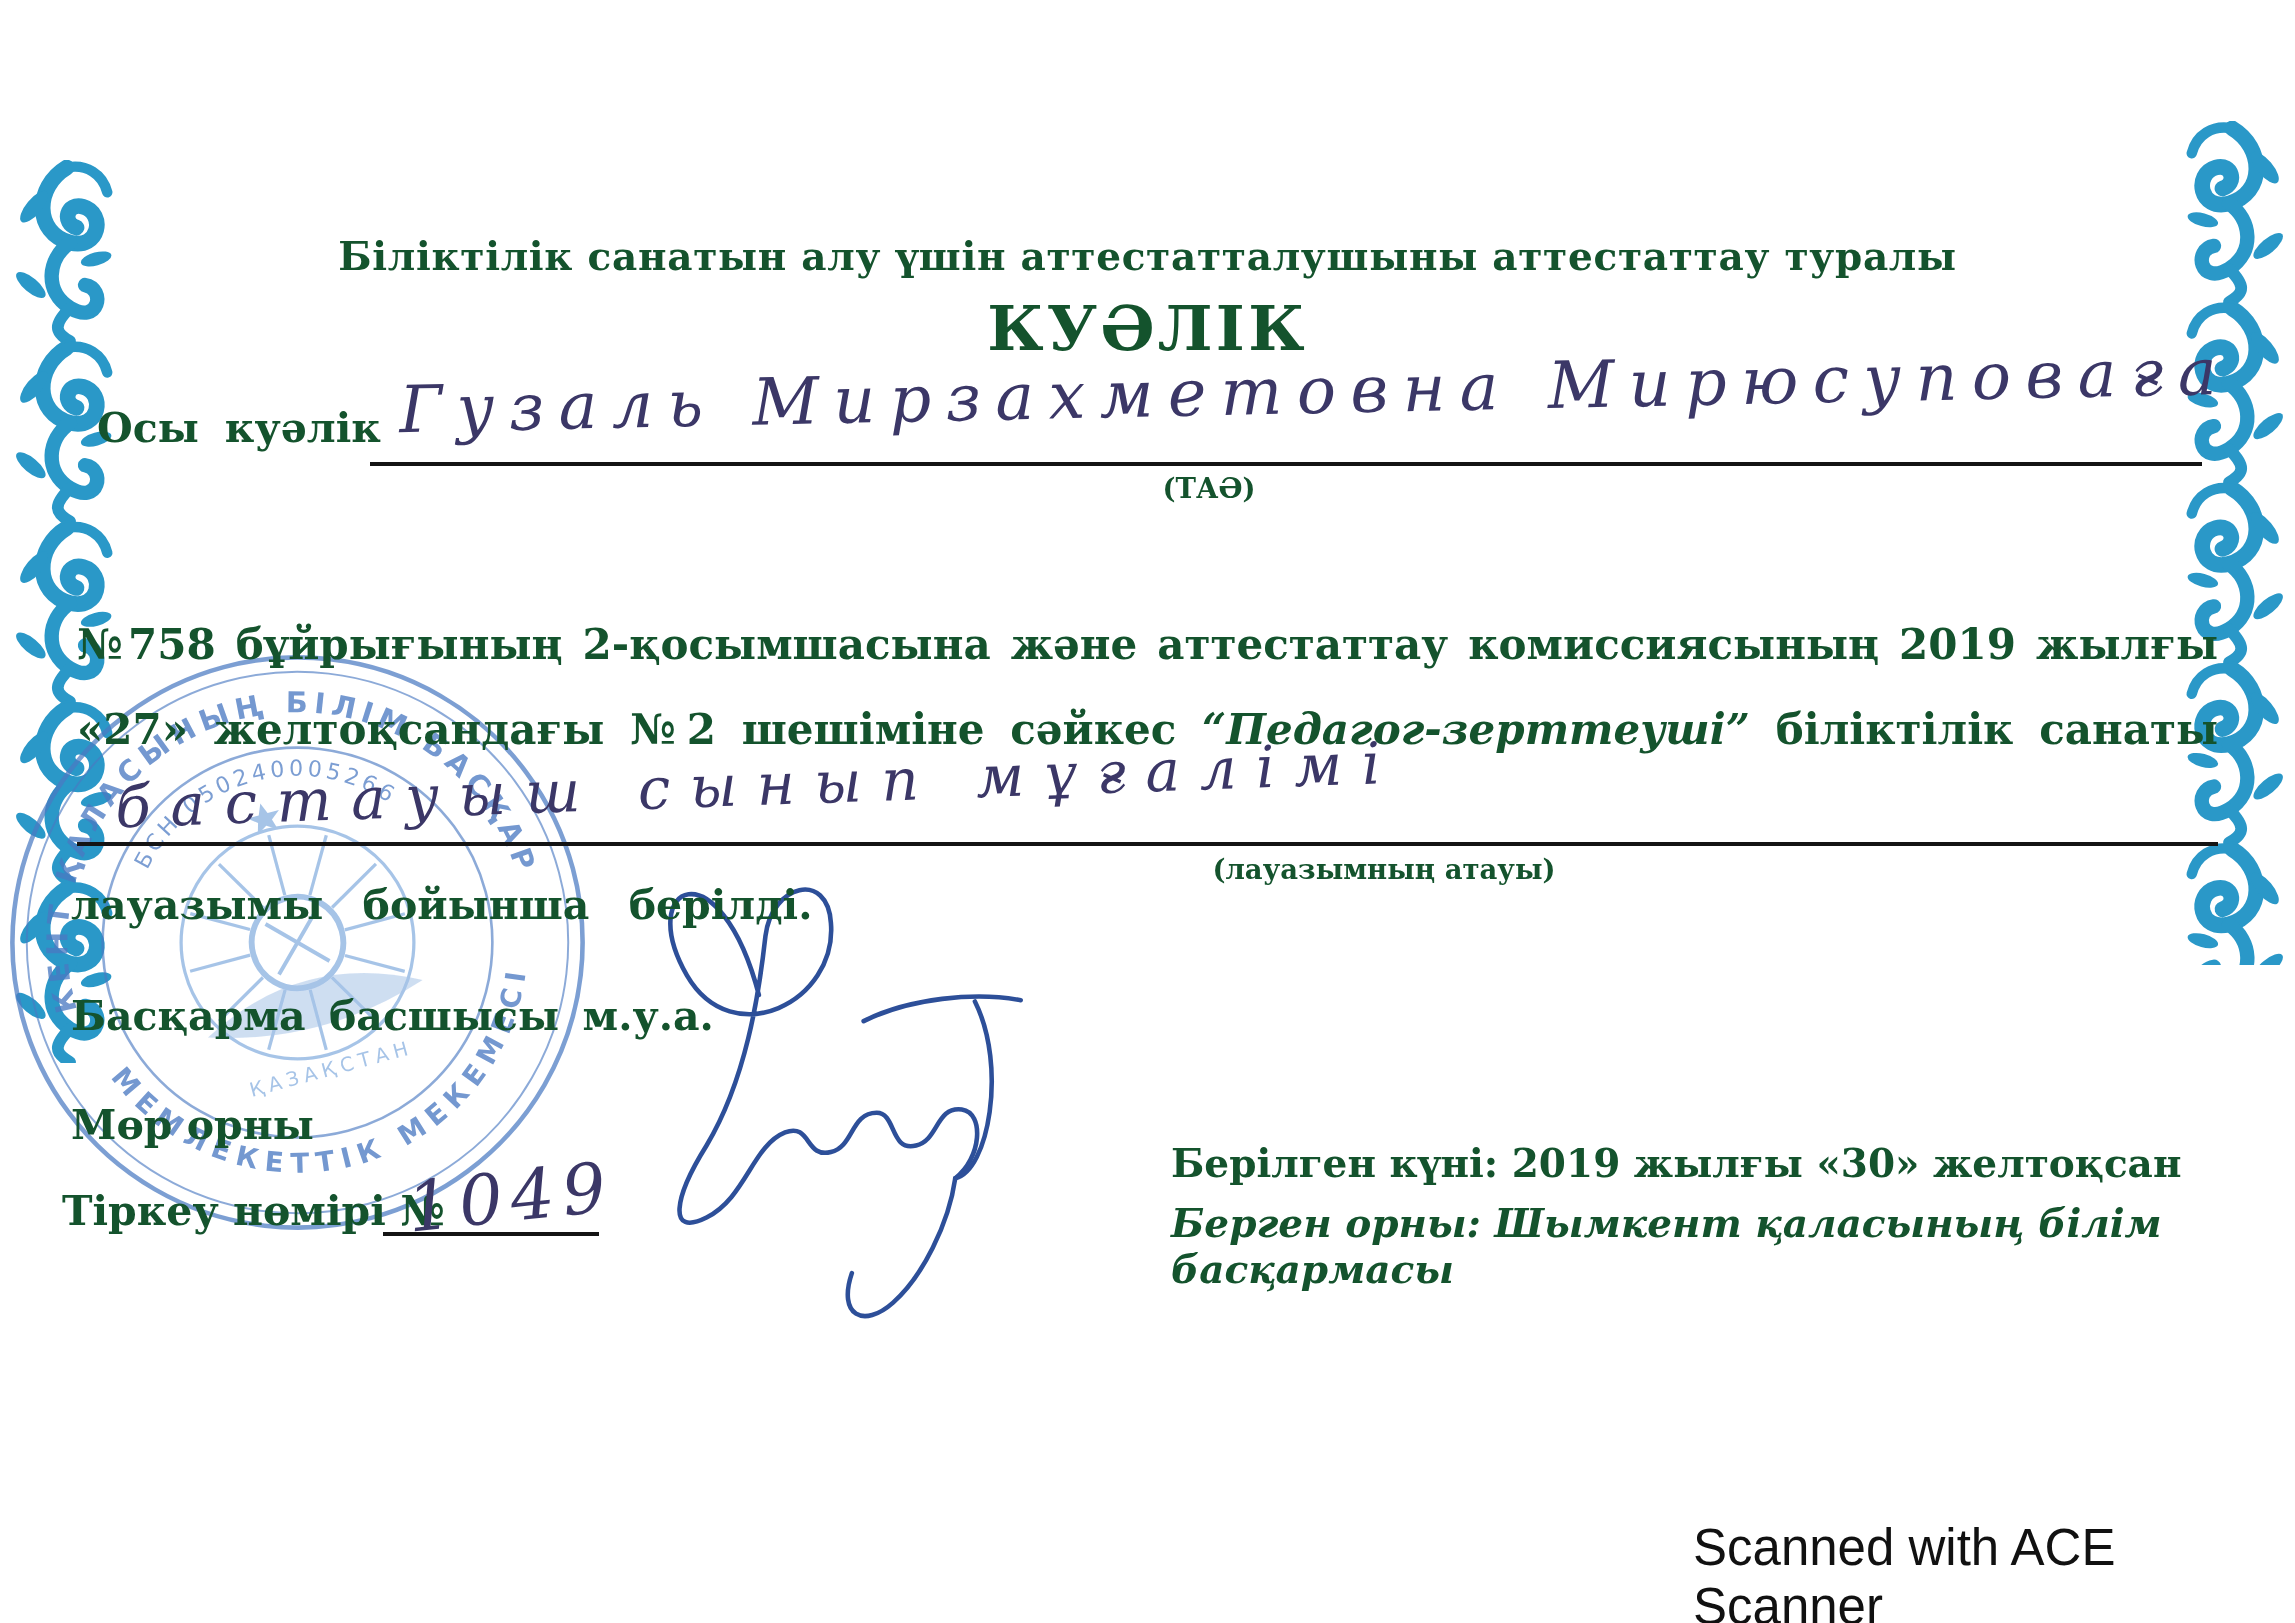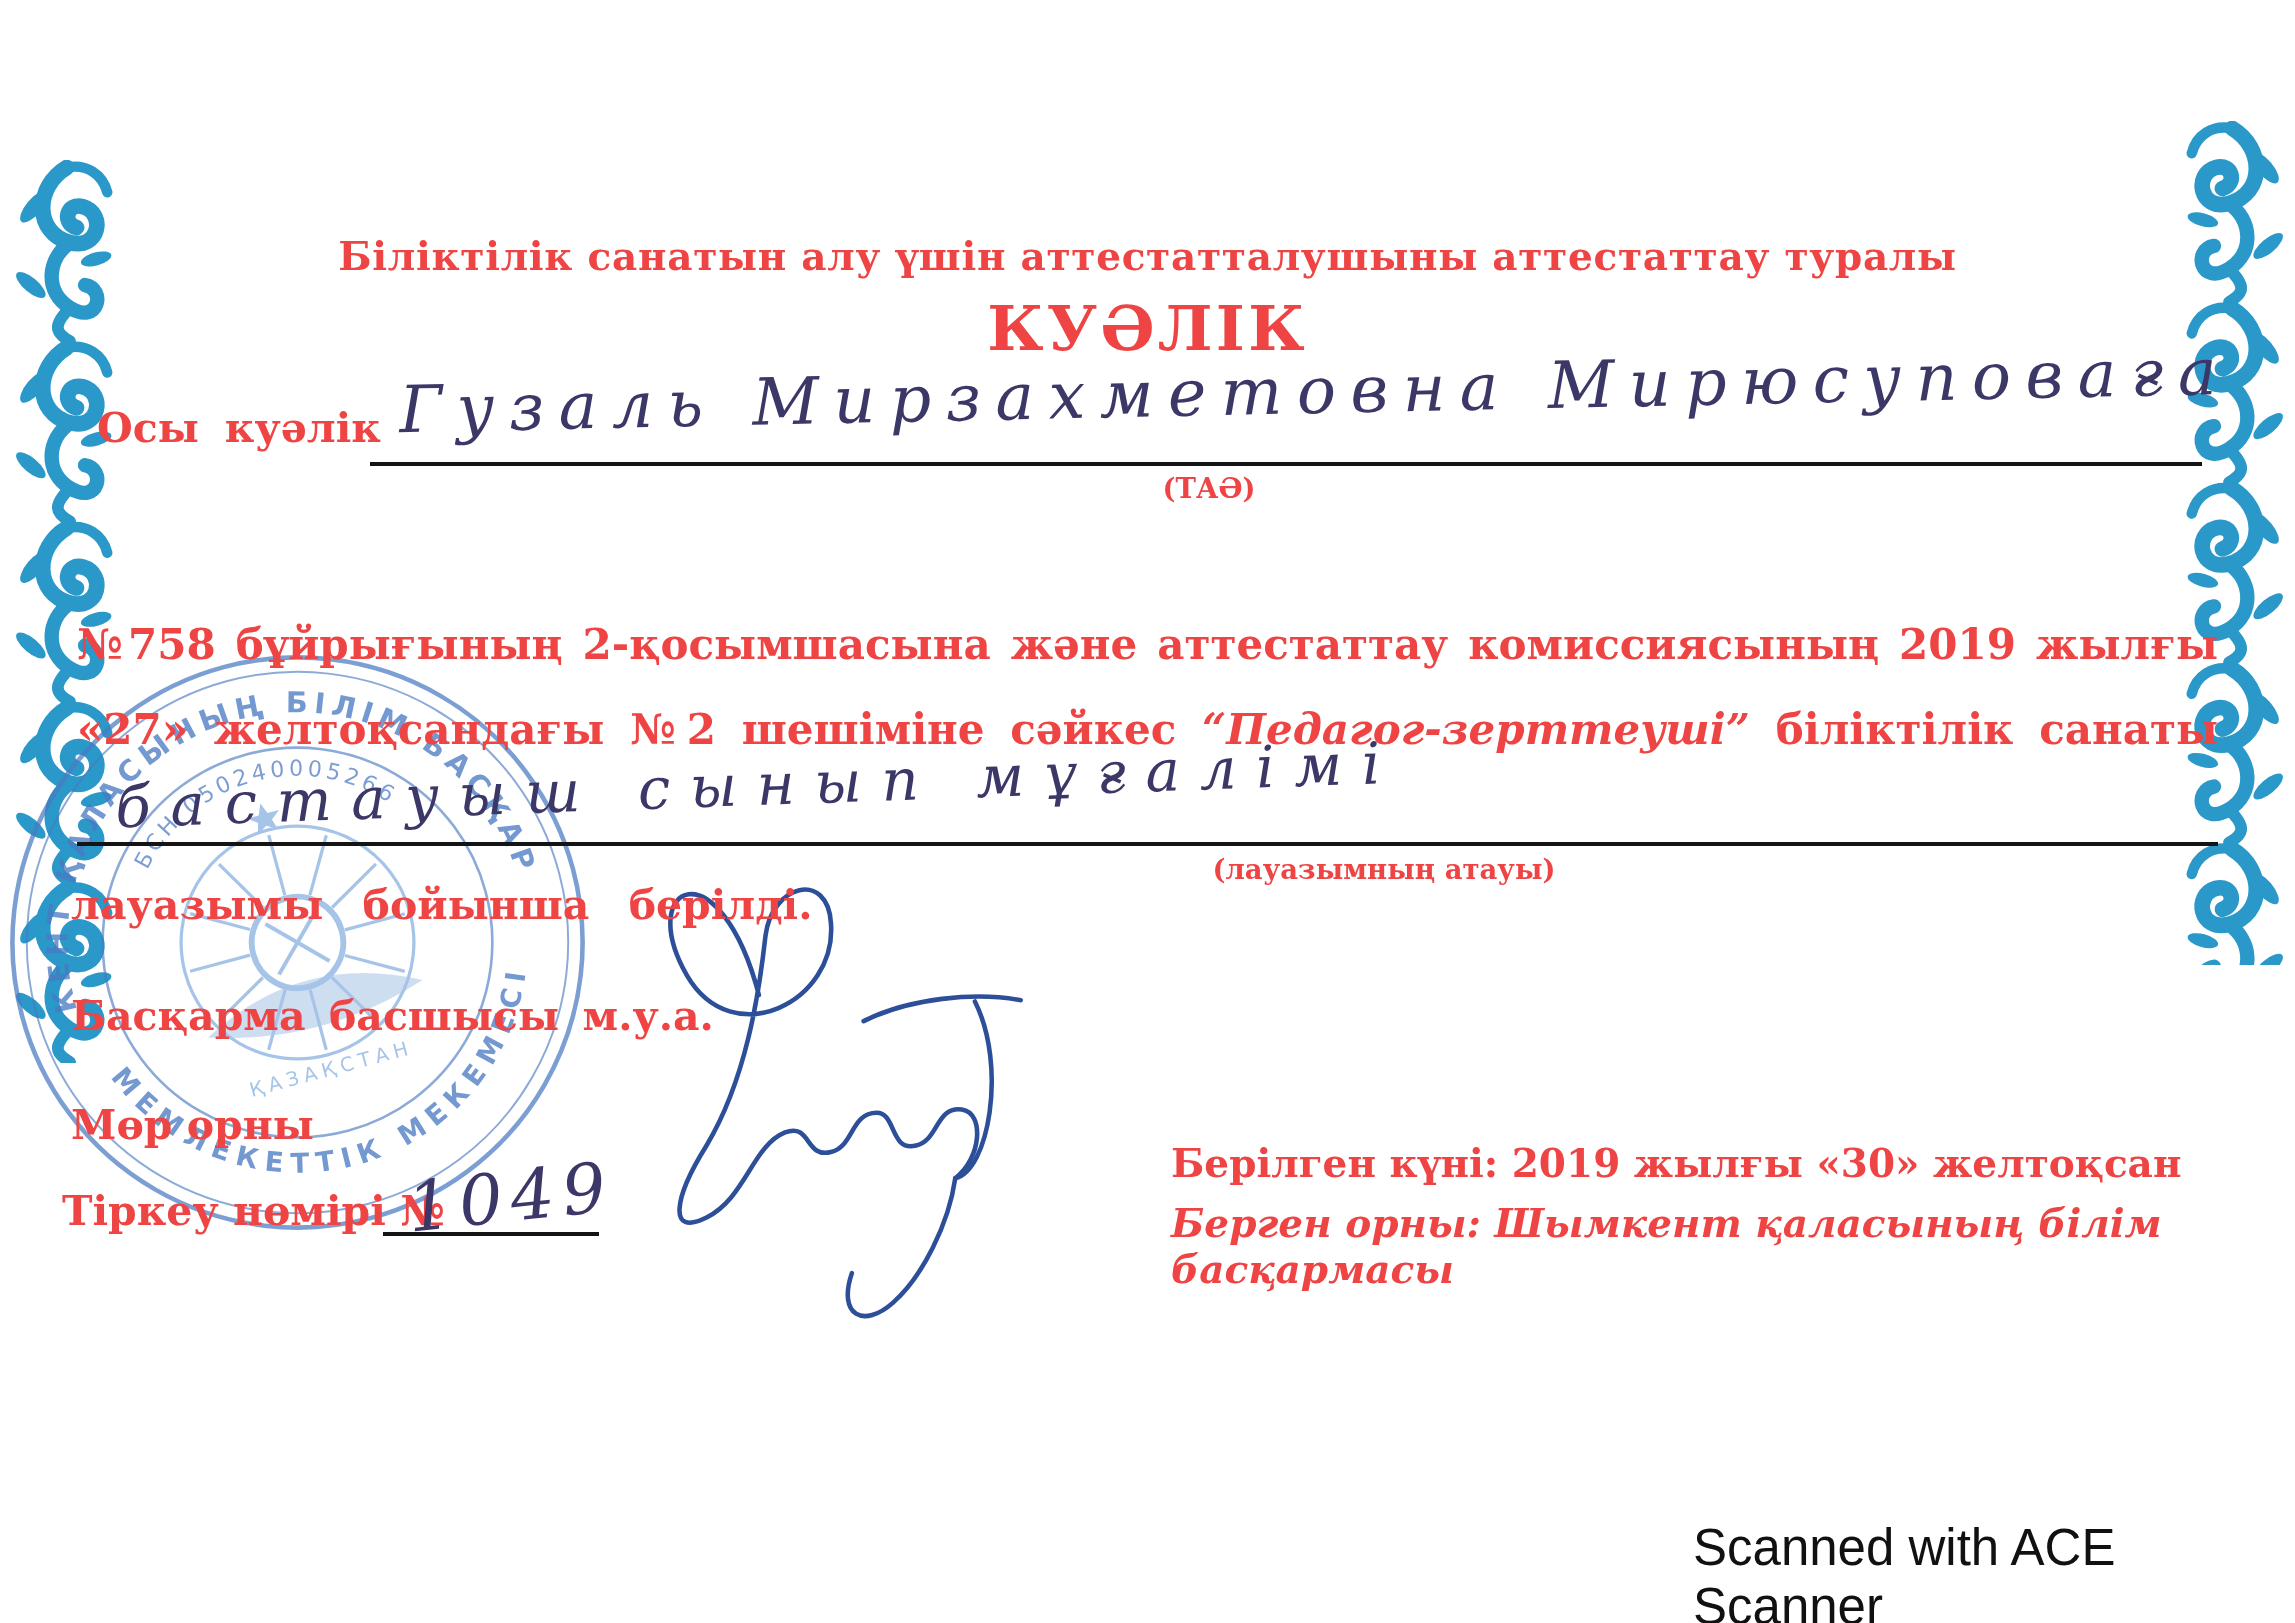--- a/index.html
+++ b/index.html
@@ -5,21 +5,21 @@
   html,body{margin:0;padding:0;background:#e8e8e8;}
   .page{
     position:relative;
     width:2295px;height:1623px;
     background:#ffffff;
     overflow:hidden;
     font-family:"DejaVu Serif","Liberation Serif",serif;
     color:#1b2339;
   }
   .abs{position:absolute;}
-  .print{color:#ef4444;font-weight:bold;}
+  .print{color:#14532d;font-weight:bold;}
   .center{text-align:center;}
   .header-small{top:233px;left:196px;width:1903px;font-size:39px;letter-spacing:0.7px;}
   .doc-title{top:292px;left:196px;width:1903px;font-size:62px;letter-spacing:3.3px;}
   .issued-label{top:404px;left:97px;font-size:41px;word-spacing:11.8px;}
   .handwriting{
     font-family:"DejaVu Serif","Liberation Serif",serif;
     font-style:italic;color:#3b3767;white-space:nowrap;
   }
   .holder-name{top:353px;left:399px;font-size:65px;letter-spacing:14.4px;transform:rotate(-1.2deg);}
   .uline{background:#141414;height:3.9px;}

